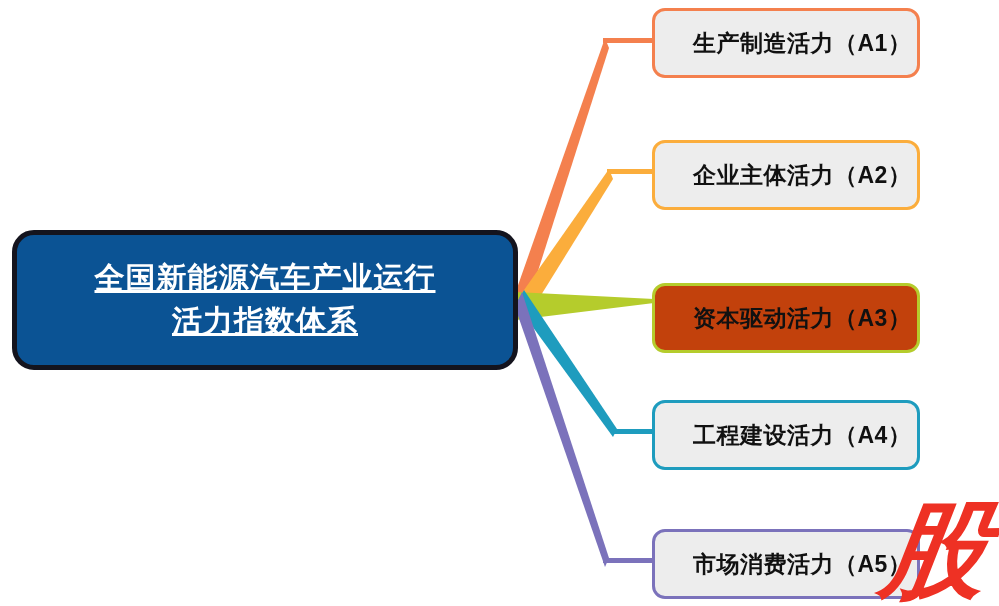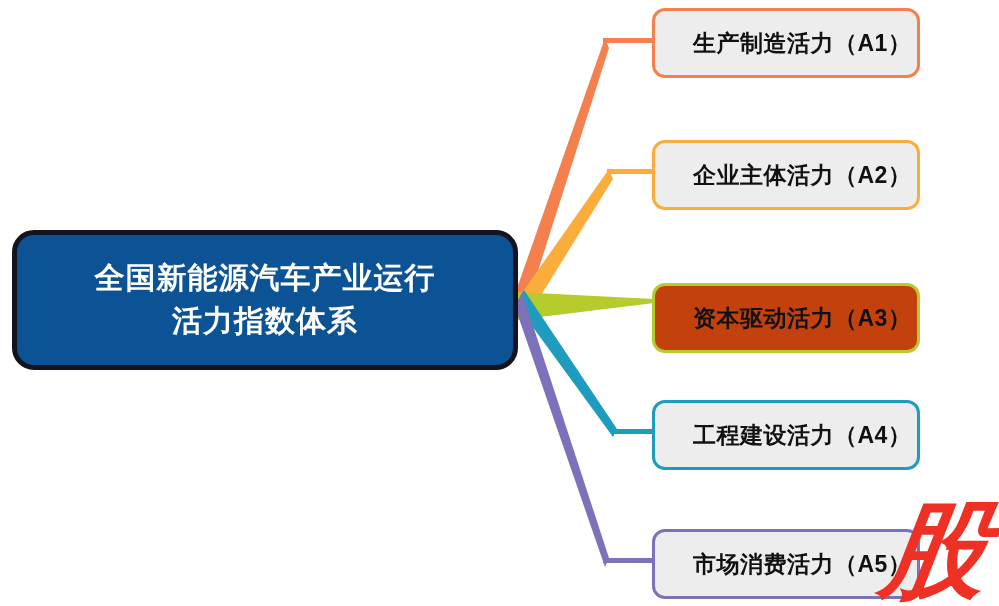--- a/index.html
+++ b/index.html
@@ -46,20 +46,21 @@
   }
   .root-label {
     color: #ffffff;
     font-size: 30px;
     font-weight: bold;
     line-height: 1.42;
     text-align: center;
     letter-spacing: 1px;
     white-space: pre-line;
     padding: 0 18px;
+    text-decoration: underline;
   }
 
   
   .branch-node {
     position: absolute;
     left: 652px;
     width: 268px;
     height: 70px;
     box-sizing: border-box;
     background: #ededed;

